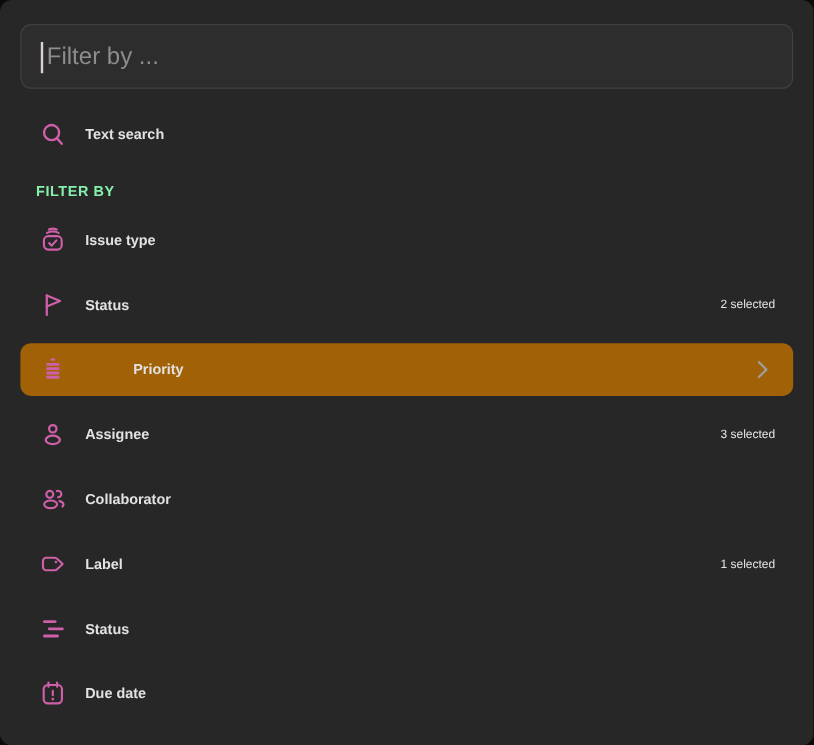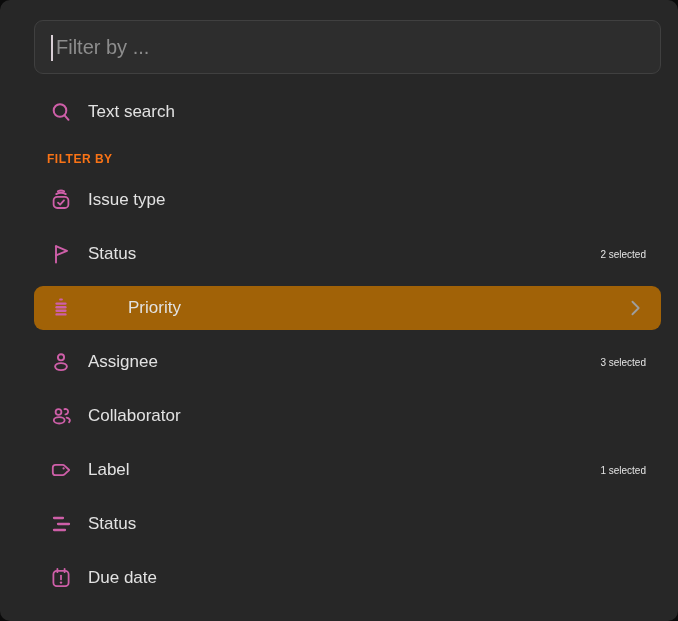--- a/index.html
+++ b/index.html
@@ -7,21 +7,20 @@
     width:678px; height:621px; overflow:hidden;
     font-family:"Liberation Sans", sans-serif;
     -webkit-font-smoothing:antialiased;
   }
   .panel {
     box-sizing:border-box;
     width:678px; height:621px;
     background:#272727;
     border-radius:10px;
     overflow:hidden;
-    padding-left:17px;
   }
   .search {
     position:relative;
     box-sizing:border-box;
     margin:20px 17px 0;
     height:54px;
     background:#2d2d2d;
     border:1px solid #404040;
     border-radius:9px;
     display:flex; align-items:center;
@@ -50,42 +49,43 @@
   .row.highlighted { background:#a16207;gap:40px; }
   .menu { padding:0 17px; }
   .menu .row { margin-bottom:10px;justify-content:flex-end; }
   .icon {
     width:24px; height:24px; flex:none;
     color:var(--accent, #ce5fa8);
   }
   .icon svg { display:block; width:24px; height:24px; }
   .label {
     margin-left:15px;
-    font-size:17px;
+    font-size:12px;
     color:#e2e2e2;
     white-space:nowrap;
+    font-weight:bold;
   }
   .right {
     margin-left:auto;
     font-size:10px;
     color:#e5e5e5;
     white-space:nowrap;
   }
   .chevron {
     margin-left:auto;
     width:22px; height:22px;
     color:#9e9e9e; flex:none;
   }
   .chevron svg { display:block; width:22px; height:22px; }
   .section-label {
     margin:18px 17px 12px 30px;
     font-size:12px;
     font-weight:700;
     letter-spacing:0.5px;
-    color:#f97316;
+    color:#86efac;
   }
 </style>
 </head>
 <body>
 
 <div class="panel">
 
   <div class="search">
     <span class="caret"></span>
     <input class="search-input" type="text" placeholder="Filter by ..." style="">

